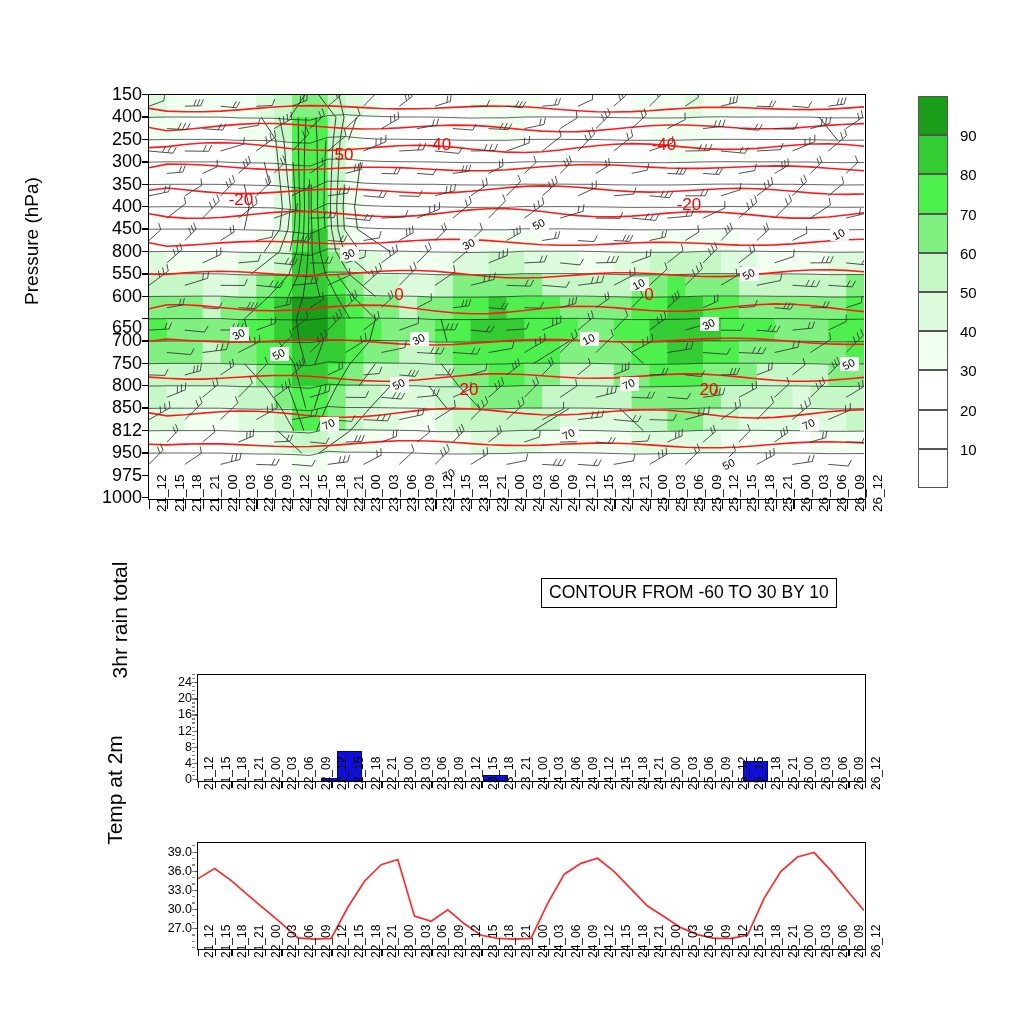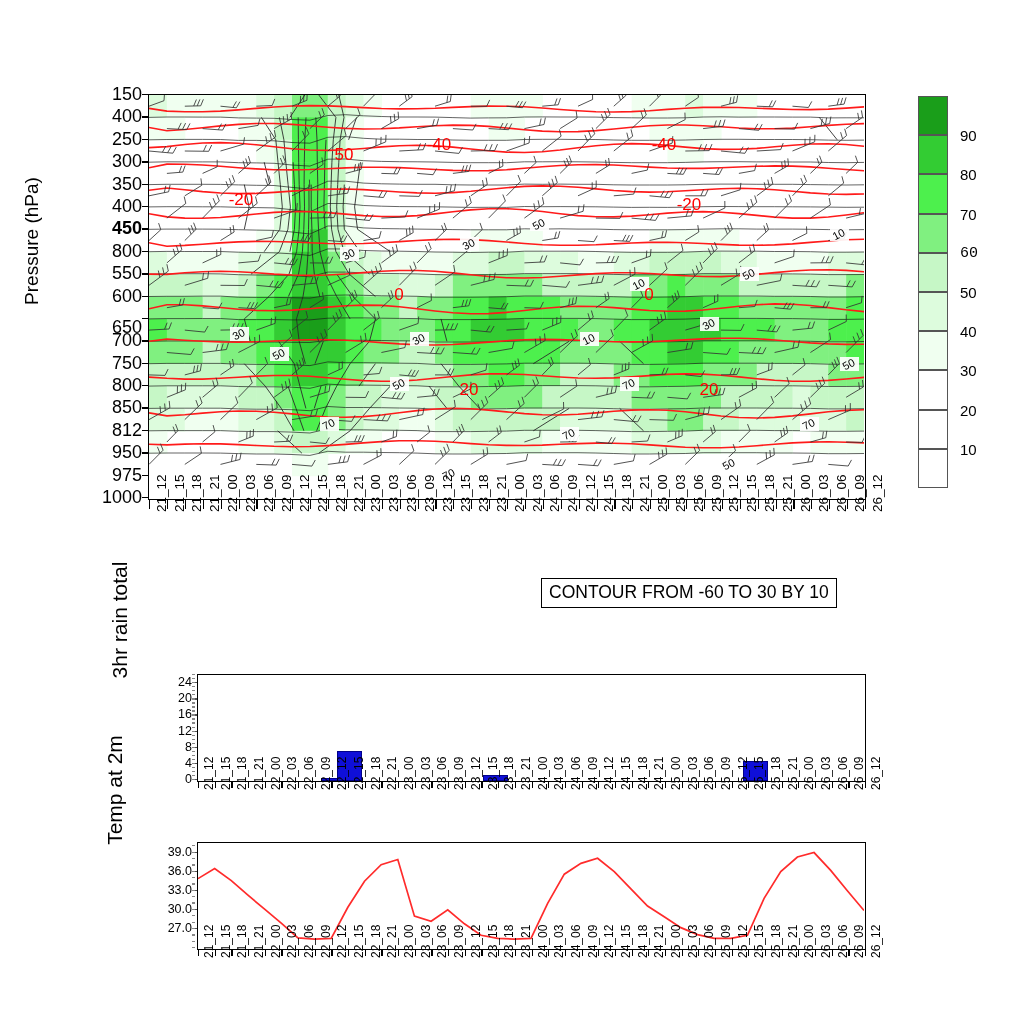--- a/index.html
+++ b/index.html
@@ -48,21 +48,21 @@
 
 
   <div class="abs" id="ylab">Pressure (hPa)</div>
   <div id="yticks">
       <div class="ytick" style="top: -9px;">150</div>
       <div class="ytick" style="top: 13.3889px;">400</div>
       <div class="ytick" style="top: 35.7778px;">250</div>
       <div class="ytick" style="top: 58.1667px;">300</div>
       <div class="ytick" style="top: 80.5556px;">350</div>
       <div class="ytick" style="top: 102.944px;">400</div>
-      <div class="ytick" style="top: 125.333px; font-weight: bold;">450</div>
+      <div class="ytick" style="top: 125.333px;">450</div>
       <div class="ytick" style="top: 147.722px;">800</div>
       <div class="ytick" style="top: 170.111px;">550</div>
       <div class="ytick" style="top: 192.5px;">600</div>
       <div class="ytick" style="top: 224px; margin-left: 24px;">650</div>
       <div class="ytick" style="top: 237.278px;">700</div>
       <div class="ytick" style="top: 259.667px;">750</div>
       <div class="ytick" style="top: 282.056px;">800</div>
       <div class="ytick" style="top: 304.444px;">850</div>
       <div class="ytick" style="top: 326.833px;">812</div>
       <div class="ytick" style="top: 349.222px;">950</div>
@@ -1840,21 +1840,21 @@
       <div class="cbband" style="top: 117.6px; height: 39.2px; background: rgb(128, 240, 128);"></div>
       <div class="cbband" style="top: 156.8px; height: 39.2px; background: rgb(198, 247, 198);"></div>
       <div class="cbband" style="top: 196px; height: 39.2px; background: rgb(221, 252, 221);"></div>
       <div class="cbband" style="top: 235.2px; height: 39.2px; background: rgb(240, 255, 240);"></div>
       <div class="cbband" style="top: 274.4px; height: 39.2px; background: rgb(255, 255, 255);"></div>
       <div class="cbband" style="top: 313.6px; height: 39.2px; background: rgb(255, 255, 255);"></div>
       <div class="cbband" style="top: 352.8px; height: 39.2px; background: rgb(255, 255, 255);"></div>
       <div class="cblab" style="top: 39.2px;">90</div>
       <div class="cblab" style="top: 78.4px;">80</div>
       <div class="cblab" style="top: 117.6px;">70</div>
-      <div class="cblab" style="top: 156.8px; font-family: Liberation Mono, monospace;">60</div>
+      <div class="cblab" style="top: 156.8px;">60</div>
       <div class="cblab" style="top: 196px;">50</div>
       <div class="cblab" style="top: 235.2px;">40</div>
       <div class="cblab" style="top: 274.4px;">30</div>
       <div class="cblab" style="top: 313.6px;">20</div>
       <div class="cblab" style="top: 352.8px;">10</div>
     </div>
 
   <div class="abs" id="rainLab">3hr rain total</div>
   <div id="rticks">
       <div class="rtick" style="top: 99px;">0</div>

